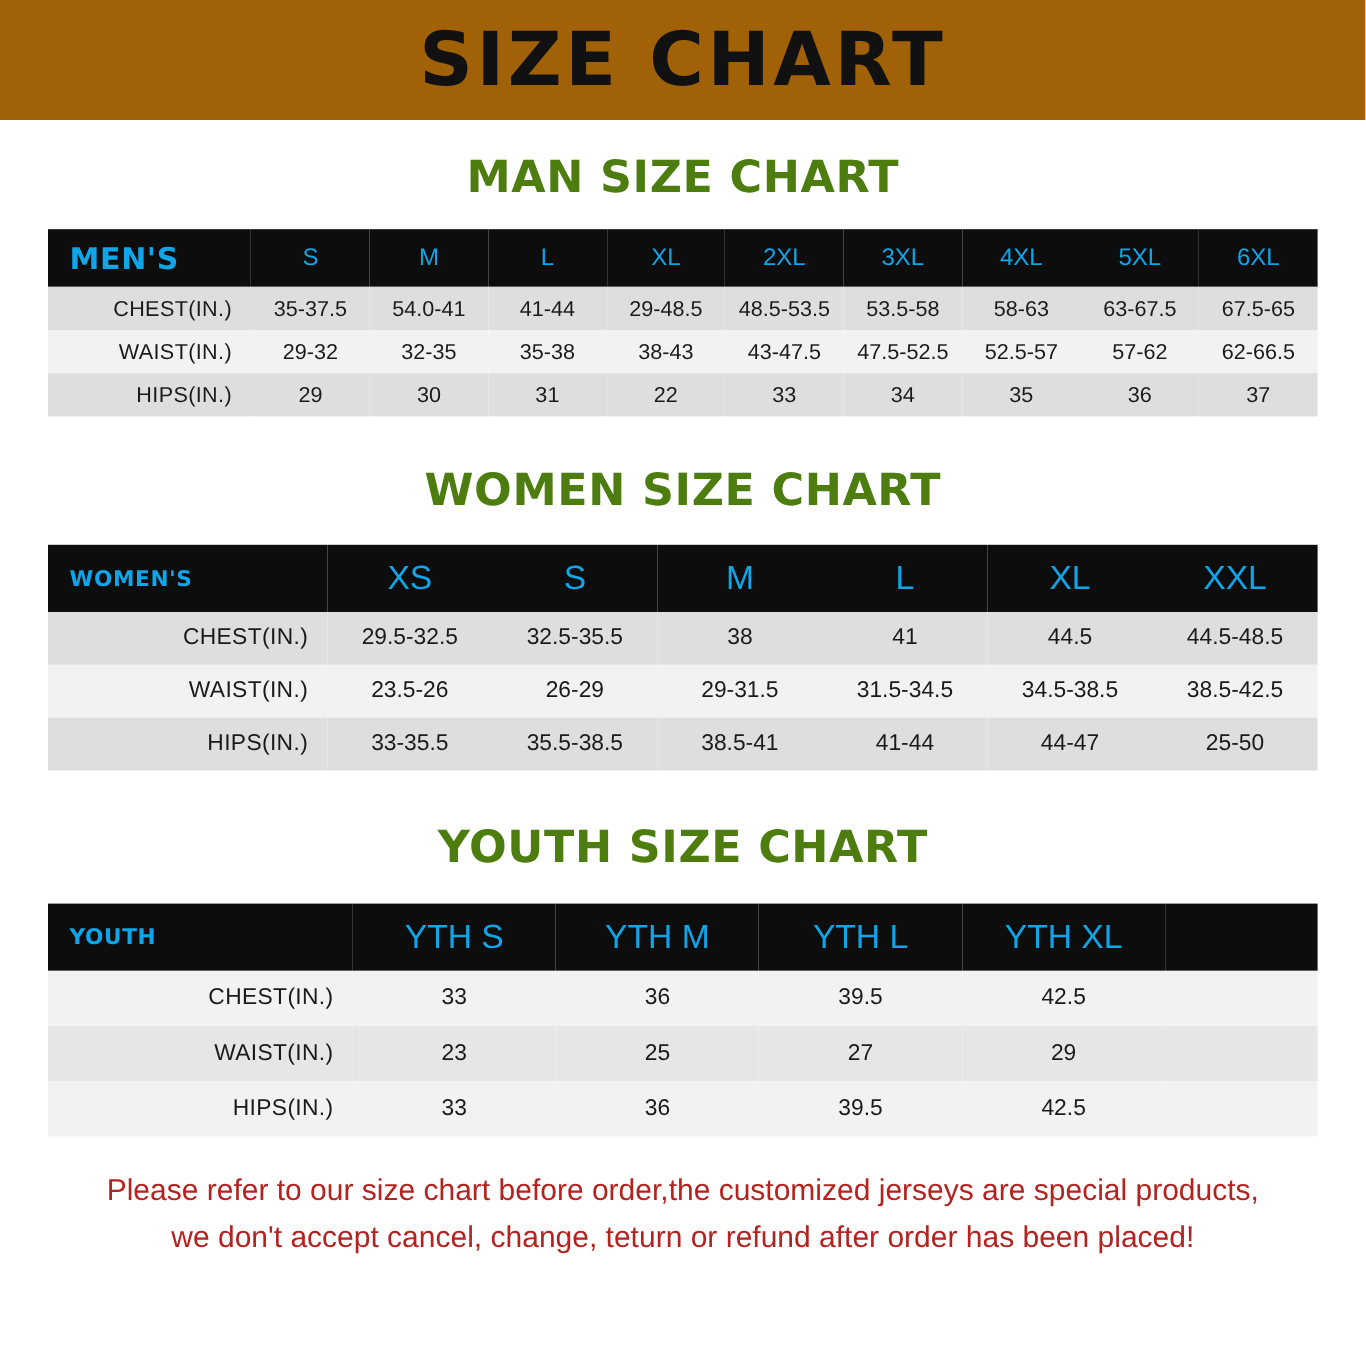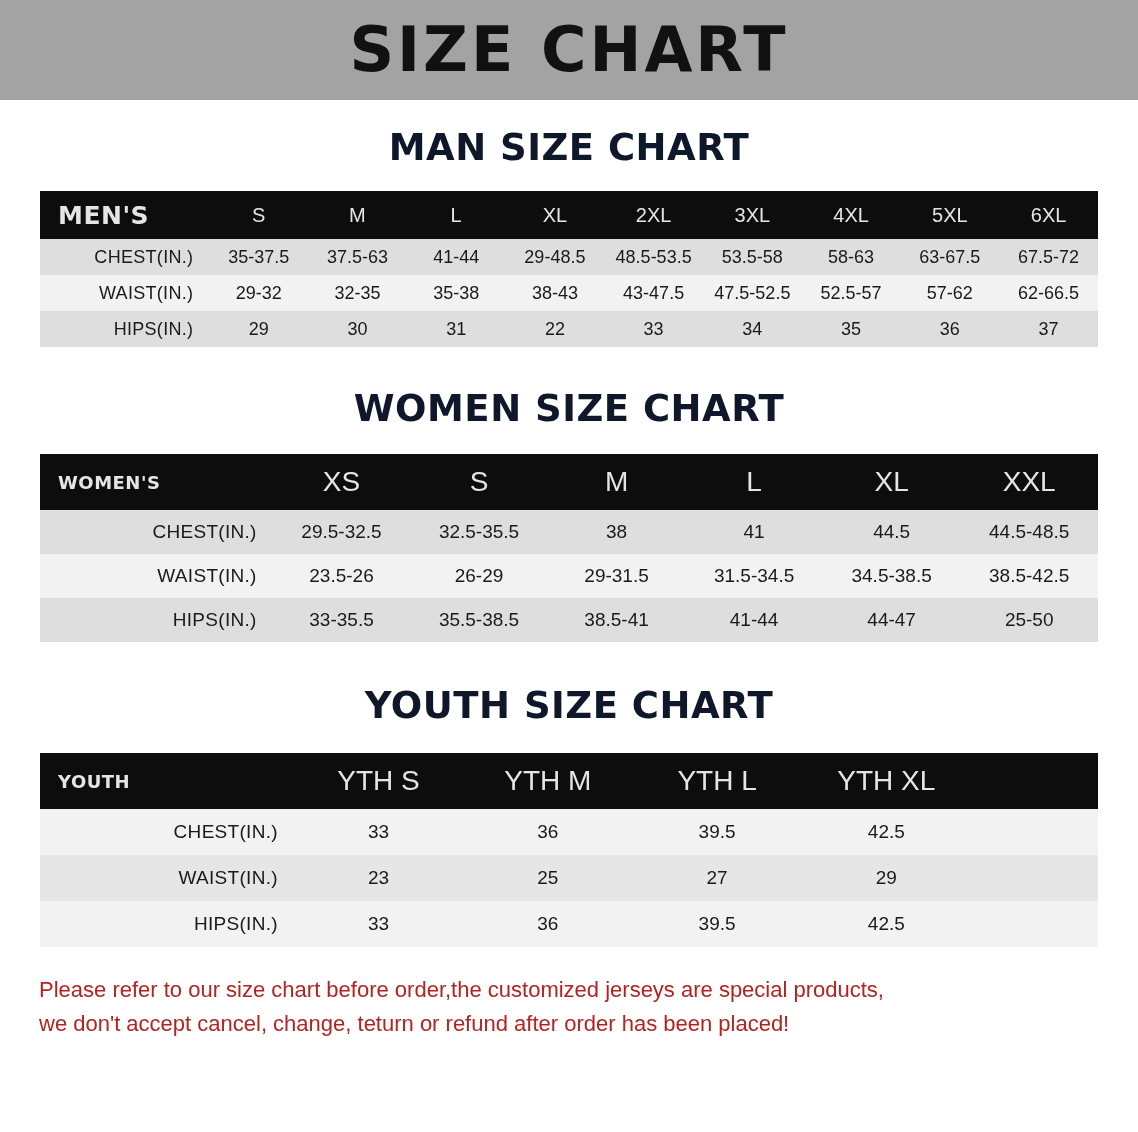--- a/index.html
+++ b/index.html
@@ -20,21 +20,21 @@
     width: 1138px;
     height: 1132px;
     background: #ffffff;
     box-sizing: border-box;
   }
 
   
   .banner {
     width: 100%;
     height: 100px;
-    background: #a3a3a3;
+    background: #a16207;
     display: flex;
     align-items: center;
     justify-content: center;
     box-sizing: border-box;
   }
   .banner-title {
     font-family: "DejaVu Sans", sans-serif;
     font-weight: 700;
     font-size: 62px;
     letter-spacing: 3px;
@@ -43,21 +43,21 @@
     text-align: center;
   }
 
   
   .section-title {
     text-align: center;
     font-family: "DejaVu Sans", sans-serif;
     font-weight: 700;
     font-size: 37px;
     letter-spacing: 0.5px;
-    color: #0f172a;
+    color: #4d7c0f;
   }
   .section-title.man   { margin-top: 26px; }
   .section-title.women { margin-top: 40px; }
   .section-title.youth { margin-top: 42px; }
 
   
   .table-wrap {
     margin: 0 auto;
     width: 1058px;
   }
@@ -73,21 +73,21 @@
   table.size td, table.size th {
     padding: 0;
     text-align: center;
     vertical-align: middle;
     font-weight: 400;
   }
 
   
   .hdr td {
     background: #0d0d0d;
-    color: #e5e5e5;
+    color: #0ea5e9;
     height: 48px;
   }
   .hdr td.label {
     text-align: left;
     padding-left: 18px;
     font-family: "DejaVu Sans", sans-serif;
     font-weight: 700;
     font-size: 25px;
     letter-spacing: 0.5px;
   }
@@ -116,22 +116,23 @@
   
   .women tr.row td, .youth tr.row td { font-size: 19px; height: 44px; }
   .youth tr.row td { height: 46px; }
   .youth tr.row.plain td { background: #f2f2f2; }
   .youth tr.row.alt td { background: #e6e6e6; }
 
   
   .note {
     margin: 26px auto 0 auto;
     width: 1060px;
+    text-align: center;
     color: #b4231f;
-    font-size: 22px;
+    font-size: 25px;
     line-height: 1.55;
     font-family: "Liberation Sans", sans-serif;
   }
   .note .line { display: block; }
 </style>
 </head>
 <body>
 
 <div class="page">
 
@@ -163,28 +164,28 @@
           <td class="size-col">XL</td>
           <td class="size-col">2XL</td>
           <td class="size-col">3XL</td>
           <td class="size-col">4XL</td>
           <td class="size-col">5XL</td>
           <td class="size-col">6XL</td>
         </tr>
         <tr class="row alt">
           <td class="rlabel">CHEST(IN.)</td>
           <td>35-37.5</td>
-          <td>37.5-63</td>
+          <td>54.0-41</td>
           <td>41-44</td>
           <td>29-48.5</td>
           <td>48.5-53.5</td>
           <td>53.5-58</td>
           <td>58-63</td>
           <td>63-67.5</td>
-          <td>67.5-72</td>
+          <td>67.5-65</td>
         </tr>
         <tr class="row plain">
           <td class="rlabel">WAIST(IN.)</td>
           <td>29-32</td>
           <td>32-35</td>
           <td>35-38</td>
           <td>38-43</td>
           <td>43-47.5</td>
           <td>47.5-52.5</td>
           <td>52.5-57</td>

